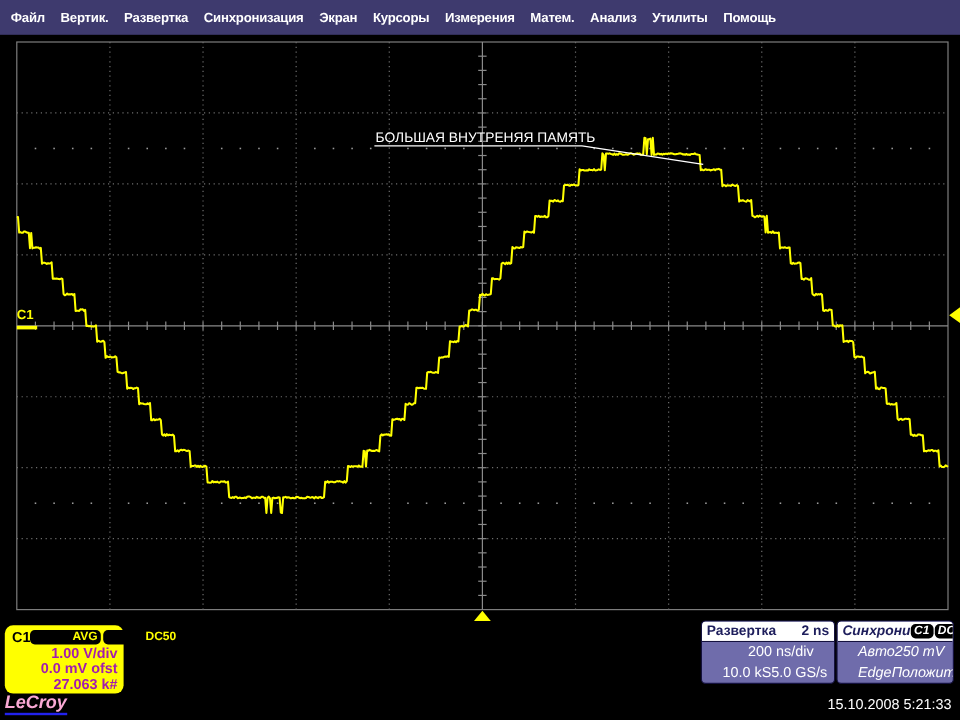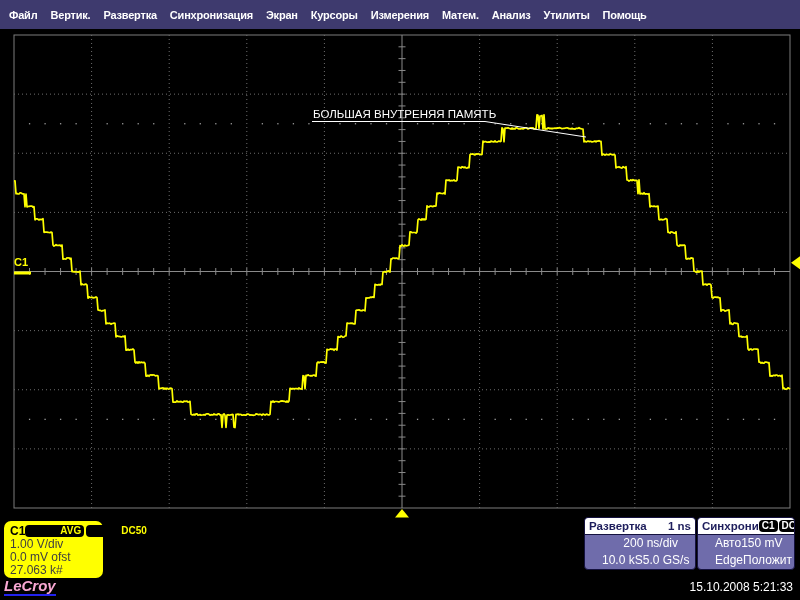--- a/index.html
+++ b/index.html
@@ -17,34 +17,34 @@
 
   
   .c1box{position:absolute;left:4px;top:521px;width:99px;height:57px;background:#ffff00;
          border-radius:7px;box-sizing:border-box;padding:2px 4px 0 6px;z-index:6;}
   .c1row1{display:flex;align-items:center;height:15px;}
   .c1label{color:#000;font-size:12px;font-weight:bold;}
   .c1badges{margin-left:auto;display:flex;gap:2px;}
   .badge{background:#000;border-radius:4px;padding:0 3px;font-size:10px;font-weight:bold;line-height:12px;}
   .badge.yellow{color:#ffff00;padding-left:35px;}
   .badge.white{color:#ffffff;}
-  .c1val{text-align:left;color:#404040;font-size:12px;line-height:13px;padding-right:1px;}
+  .c1val{text-align:right;color:#a21caf;font-size:12px;line-height:13px;padding-right:1px;font-weight:bold;}
 
   
   .pbox{position:absolute;background:#6f6cab;border:1px solid #15123f;border-radius:4px;
         box-sizing:border-box;overflow:hidden;z-index:6;}
   .pbox-header{background:#ffffff;color:#1e1e5c;font-size:11.5px;font-weight:bold;
                display:flex;align-items:center;justify-content:space-between;
                padding:0 4px;height:16px;border-bottom:1px solid #15123f;border-radius:3px 3px 0 0;}
   .pbox-row{display:flex;justify-content:space-between;color:#ffffff;font-size:12px;
             line-height:17px;padding:0 17px;white-space:nowrap;}
   .pbox-row.right{justify-content:flex-end;}
   .hdr-badges{display:flex;gap:1px;}
   .timebase{left:584px;top:517px;width:112px;height:53px;}
-  .trigger{left:697px;top:517px;width:98px;height:53px;}
+  .trigger{left:697px;top:517px;width:98px;height:53px;font-style:italic;}
 
   
   .logo{position:absolute;left:4px;top:578px;color:#f9a8d4;font-size:15px;font-weight:bold;
         font-style:italic;border-bottom:2px solid #2222ee;line-height:16px;z-index:6;}
   .datetime{position:absolute;right:7px;top:580px;color:#ffffff;font-size:12px;z-index:6;}
 </style>
 </head>
 <body>
 
 <svg id="scope" width="800" height="600" viewBox="0 0 800 600">
@@ -270,42 +270,42 @@
     </span>
   </div>
   <div class="c1val">1.00 V/div</div>
   <div class="c1val">0.0 mV ofst</div>
   <div class="c1val">27.063 k#</div>
 </div>
 
 <div class="pbox timebase">
   <div class="pbox-header">
     <span>Развертка</span>
-    <span>1 ns</span>
+    <span>2 ns</span>
   </div>
   <div class="pbox-row right">
     <span>200 ns/div</span>
   </div>
   <div class="pbox-row">
     <span>10.0 kS</span>
     <span>5.0 GS/s</span>
   </div>
 </div>
 
 <div class="pbox trigger">
   <div class="pbox-header">
     <span>Синхрони</span>
     <span class="hdr-badges">
       <span class="badge white">C1</span>
       <span class="badge white">DC</span>
     </span>
   </div>
   <div class="pbox-row">
     <span>Авто</span>
-    <span>150 mV</span>
+    <span>250 mV</span>
   </div>
   <div class="pbox-row">
     <span>Edge</span>
     <span>Положит</span>
   </div>
 </div>
 
 <div class="logo">LeCroy</div>
 <div class="datetime">15.10.2008 5:21:33</div>
 

